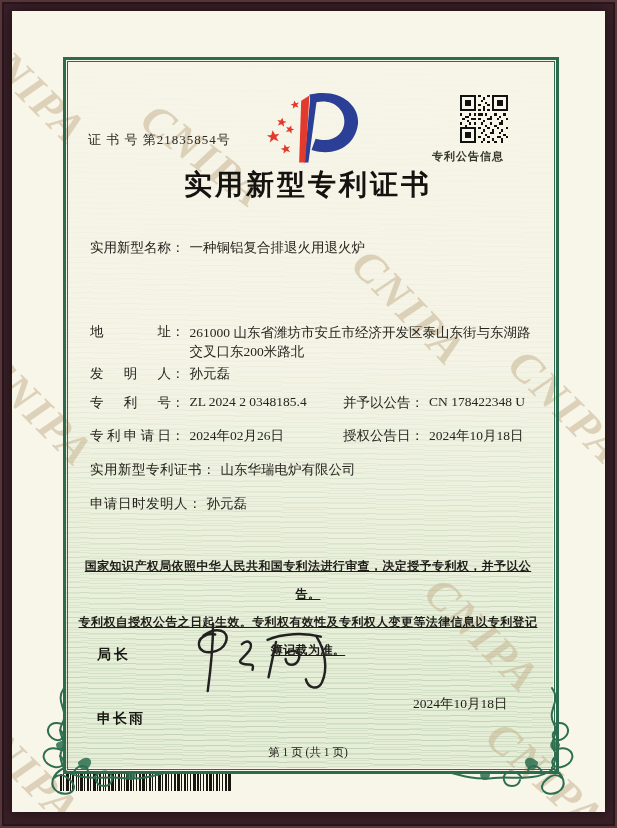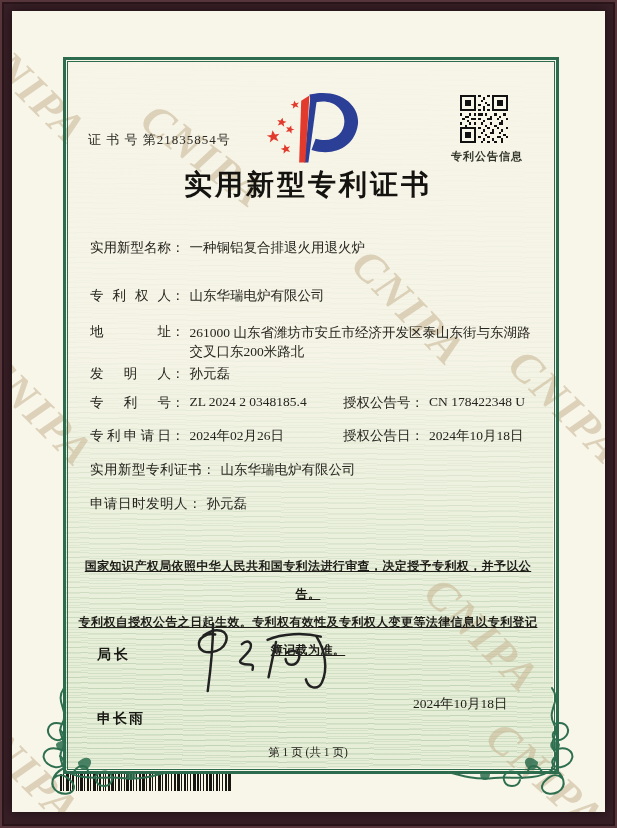--- a/index.html
+++ b/index.html
@@ -23,21 +23,21 @@
          border:3px solid #2d6b4e;pointer-events:none;}
   .cert-border:after{content:"";position:absolute;inset:1px;border:1px solid #2d6b4e;}
   
   .wm{position:absolute;z-index:1;font-style:italic;font-weight:bold;font-size:44px;
       letter-spacing:2px;color:rgba(198,180,145,.55);transform-origin:0 0;white-space:nowrap;}
   
   .content{position:absolute;inset:0;z-index:2;}
   .certno{position:absolute;left:76px;top:78px;font-size:13px;letter-spacing:1px;color:#2a2922;margin-top:42px;}
   .logo{position:absolute;left:246px;top:80px;}
   .qr{position:absolute;left:448px;top:84px;}
-  .qr-label{position:absolute;left:420px;top:138px;width:110px;text-align:center;
+  .qr-label{position:absolute;left:420px;top:138px;width:110px;
             font-weight:bold;font-size:11px;letter-spacing:1px;color:#34372c;}
   .title{position:absolute;left:51px;top:155px;width:490px;text-align:center;
          font-size:28px;font-weight:bold;letter-spacing:3px;color:#14130f;}
   .row{position:absolute;left:78px;font-size:13.5px;color:#26251f;white-space:nowrap;}
   .lbl{display:inline-block;width:81px;text-align:justify;text-align-last:justify;vertical-align:top;}
   .row.wide .lbl{width:auto;text-align-last:auto;letter-spacing:.5px;}
   .colon{margin-right:5px;vertical-align:top;}
   .val{display:inline-block;vertical-align:top;}
   .stack span{display:block;line-height:19px;white-space:normal;width:362px;}
   .col2{position:absolute;left:253px;top:0;}
@@ -176,32 +176,29 @@
           </g>
         </svg>
       </div>
       <div class="qr-label">专利公告信息</div>
 
       <div class="title">实用新型专利证书</div>
 
       <div class="row" style="top:228px">
         <span class="lbl">实用新型名称</span><span class="colon">：</span><span class="val">一种铜铝复合排退火用退火炉</span>
       </div>
-      <div class="row" style="top:276px">
-        <span class="lbl">专利权人</span><span class="colon">：</span><span class="val">山东华瑞电炉有限公司</span>
-      </div>
       <div class="row" style="top:312px">
         <span class="lbl">地址</span><span class="colon">：</span><span class="val stack"><span>261000 山东省潍坊市安丘市经济开发区泰山东街与东湖路</span><span>交叉口东200米路北</span></span>
       </div>
       <div class="row" style="top:354px">
         <span class="lbl">发明人</span><span class="colon">：</span><span class="val">孙元磊</span>
       </div>
       <div class="row" style="top:383px">
         <span class="lbl">专利号</span><span class="colon">：</span><span class="val">ZL 2024 2 0348185.4</span>
-        <span class="col2"><span>授权公告号</span><span class="colon">：</span><span class="val">CN 178422348 U</span></span>
+        <span class="col2"><span>并予以公告</span><span class="colon">：</span><span class="val">CN 178422348 U</span></span>
       </div>
       <div class="row" style="top:416px">
         <span class="lbl">专利申请日</span><span class="colon">：</span><span class="val">2024年02月26日</span>
         <span class="col2"><span>授权公告日</span><span class="colon">：</span><span class="val">2024年10月18日</span></span>
       </div>
       <div class="row wide" style="top:450px">
         <span class="lbl">实用新型专利证书</span><span class="colon">：</span><span class="val">山东华瑞电炉有限公司</span>
       </div>
       <div class="row wide" style="top:484px">
         <span class="lbl">申请日时发明人</span><span class="colon">：</span><span class="val">孙元磊</span>

